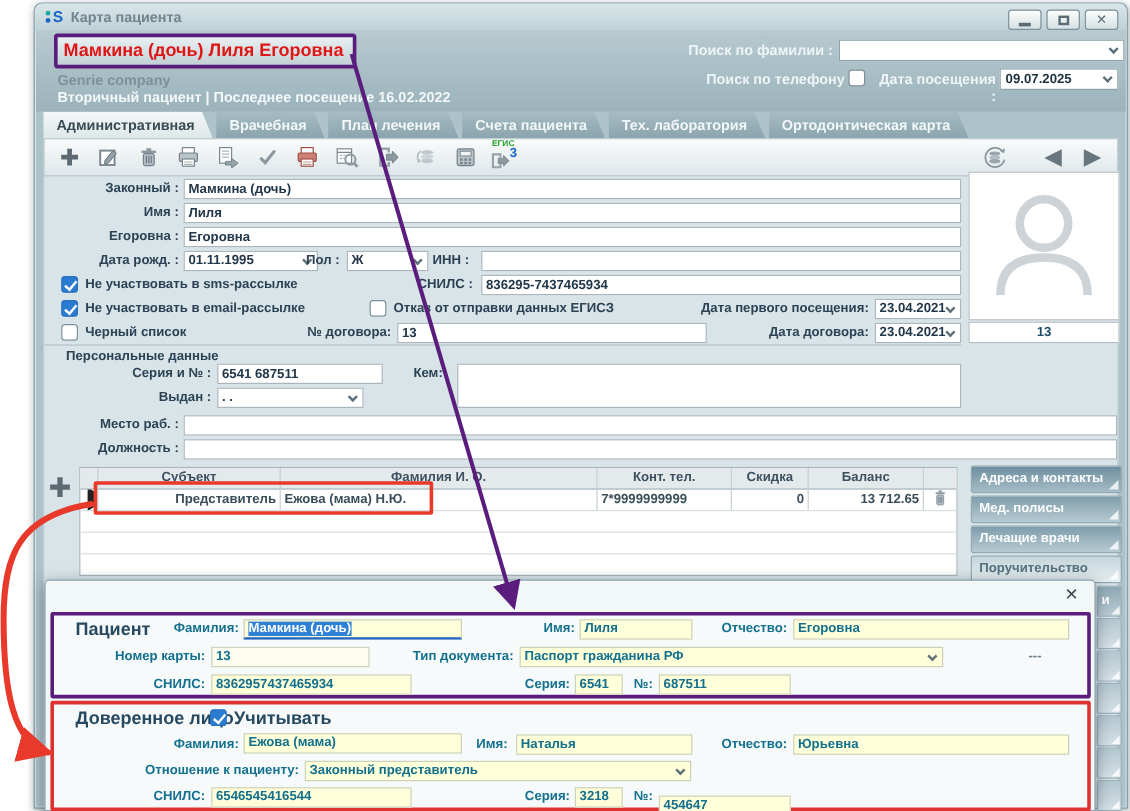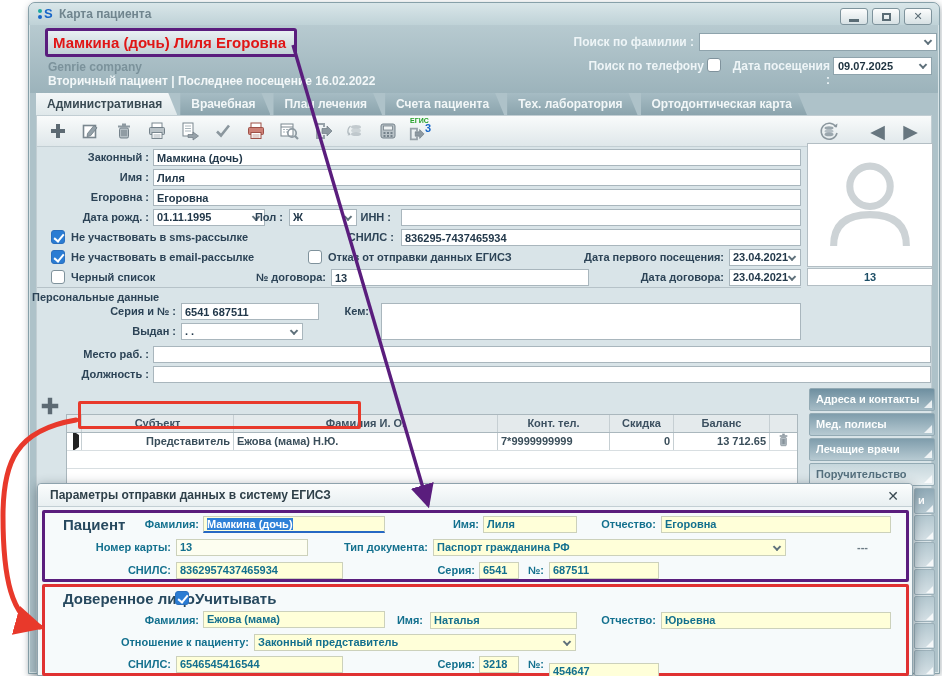--- a/index.html
+++ b/index.html
@@ -66,21 +66,21 @@
   input.ffld{outline:none;}
   .cmb{padding-right:16px;}
   .cblab{position:absolute;font-weight:bold;font-size:11px;color:#2c4356;height:15px;line-height:15px;white-space:nowrap;}
   .hr{position:absolute;height:1px;background:#b6c2c8;}
 
   .photo{position:absolute;left:778px;top:140px;width:126px;height:124px;background:#fff;border:1px solid #b3bec4;display:flex;align-items:center;justify-content:center;}
   .card13{position:absolute;left:778px;top:265px;width:126px;height:18px;background:#fff;border:1px solid #b3bec4;text-align:center;font:bold 11px/16px "Liberation Sans",sans-serif;color:#1d4e66;}
 
   
   .plusbtn{position:absolute;left:8px;top:390px;width:25px;height:25px;display:flex;align-items:center;justify-content:center;}
-  .tblwrap{position:absolute;left:37px;top:386px;width:732px;height:91px;background:#fff;border:1px solid #aab7bd;margin-top:25px;}
+  .tblwrap{position:absolute;left:37px;top:386px;width:732px;height:91px;background:#fff;border:1px solid #aab7bd;}
   .trow{display:flex;height:18px;border-bottom:1px solid #d8dee1;}
   .trow.hdr{background:#e4eaec;border-bottom:1px solid #aab7bd;}
   .tc{border-right:1px solid #c6cfd3;font:bold 11px/17px "Liberation Sans",sans-serif;color:#3a4e5a;padding:0 3px;white-space:nowrap;overflow:hidden;}
   .hdr .tc{text-align:center;color:#3c5060;}
   .c0{width:15px;} .c1{width:152px;} .c2{width:264px;} .c3{width:112px;} .c4{width:64px;} .c5{width:96px;} .c6{width:27px;border-right:none;}
   .ralign{text-align:right;}
   .rowmark{width:0;height:0;border-top:4px solid transparent;border-bottom:4px solid transparent;border-left:6px solid #222;margin:5px 0 0 3px;}
   .rowbox{position:absolute;left:49px;top:398px;width:283px;height:28px;border:3px solid #e8392b;border-radius:2px;pointer-events:none;z-index:5;}
 
   
@@ -316,21 +316,21 @@
 
     <div class="photo">
       <svg width="92" height="96" viewBox="0 0 90 95">
         <circle cx="45" cy="29" r="20" fill="none" stroke="#cdd3d6" stroke-width="7"></circle>
         <path d="M9 88 Q9 57 45 57 Q81 57 81 88" fill="none" stroke="#cdd3d6" stroke-width="7"></path>
       </svg>
     </div>
     <div class="card13">13</div>
 
     <div class="hr" style="left:8px;right:160px;top:284px;width:764px;"></div>
-    <div class="cblab" style="left:3px;top:287px;">Персональные данные</div>
+    <div class="cblab" style="left:26px;top:287px;">Персональные данные</div>
 
     <div class="flab" style="left:47px;top:300px;width:100px;">Серия и № :</div>
     <input class="ffld" style="left: 152px; top: 300px; width: 138px;" value="6541 687511">
     <div class="flab" style="left:300px;top:300px;width:40px;">Кем:</div>
     <input class="ffld" style="left: 352px; top: 300px; width: 420px; height: 37px;" value="">
     <div class="flab" style="left:47px;top:320px;width:100px;">Выдан :</div>
     <div class="ffld cmb" style="left:152px;top:320px;width:122px;"><span>. .</span><span class="chev"></span></div>
 
     <div class="flab" style="left:8px;top:343px;width:112px;">Место раб. :</div>
     <input class="ffld" style="left: 124px; top: 343px; width: 778px;" value="">
@@ -380,21 +380,20 @@
     <div class="strip dark" style="top:485px;">и</div>
     <div class="strip" style="top:512px;"></div>
     <div class="strip" style="top:539px;"></div>
     <div class="strip" style="top:566px;"></div>
     <div class="strip" style="top:593px;"></div>
     <div class="strip" style="top:620px;"></div>
     <div class="strip" style="top:647px;"></div>
   </div>
 
   <div class="dlg">
-    <div class="dlg-title">Параметры отправки данных в систему ЕГИСЗ</div>
     <div class="dlg-x">✕</div>
 
     <div class="sec pat">
       <div class="dsl" style="left:18px;top:3px;">Пациент</div>
       <div class="dl" style="left:76px;top:3px;width:78px;">Фамилия:</div>
       <div class="df selfocus" style="left:158px;top:3px;width:182px;"><span class="seltxt">Мамкина (дочь)</span></div>
       <div class="dl" style="left:374px;top:3px;width:60px;">Имя:</div>
       <div class="df" style="left:438px;top:3px;width:94px;">Лиля</div>
       <div class="dl" style="left:551px;top:3px;width:60px;">Отчество:</div>
       <div class="df" style="left:616px;top:3px;width:230px;">Егоровна</div>

